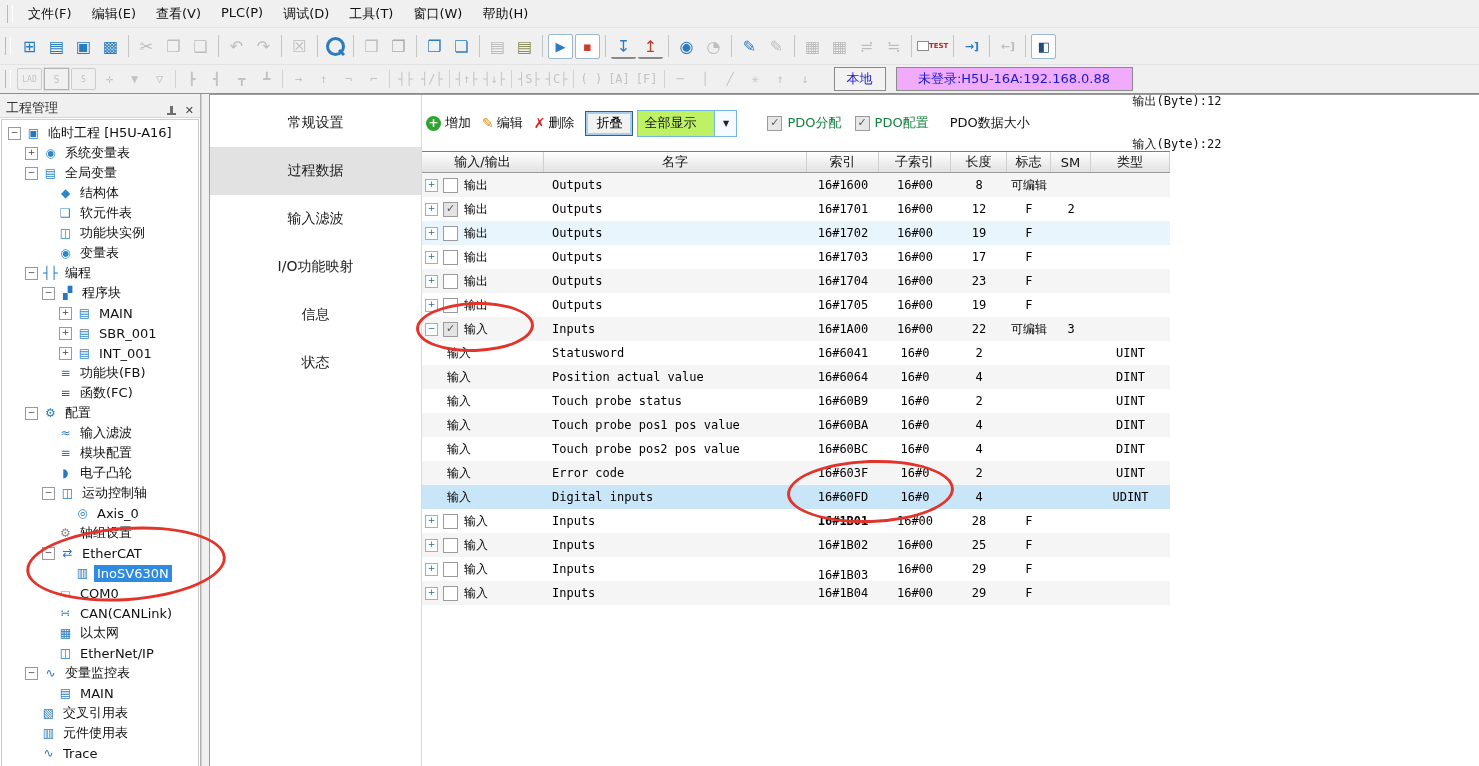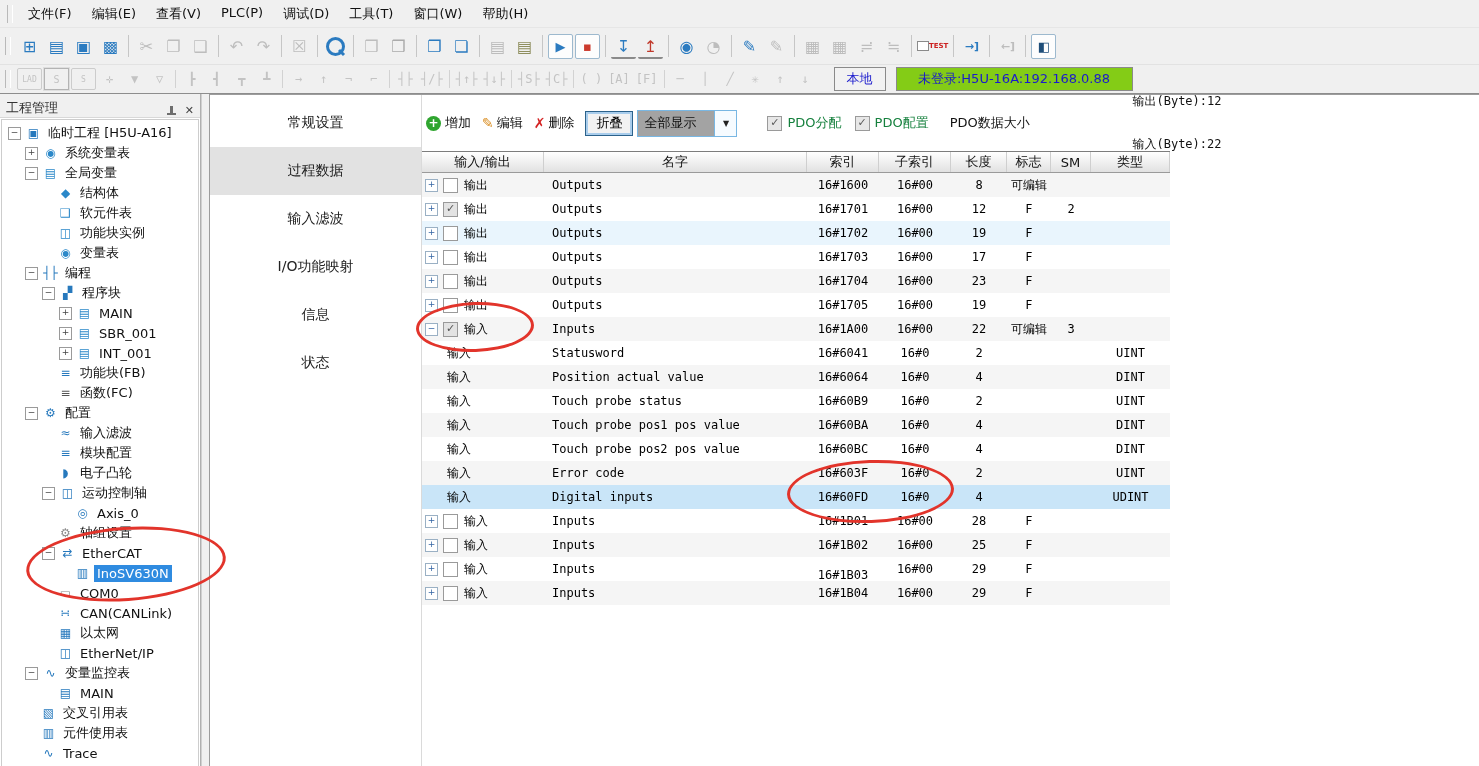--- a/index.html
+++ b/index.html
@@ -26,21 +26,21 @@
   .testico{display:flex;flex-direction:row;align-items:center;line-height:1;}
   .testico .plug{width:10px;height:8px;border:1px solid #8a8a8a;background:#fff;margin-bottom:1px;}
   .testico .tst{font-size:7px;color:#cc2222;font-weight:bold;letter-spacing:0;}
   .lbtn{min-width:19px;height:20px;padding:0 2px;display:flex;align-items:center;justify-content:center;
     color:#c3c3c3;font-size:12px;margin:0 1px;flex:none;white-space:pre;}
   .lbtn.b1{border:1px solid #cccccc;border-radius:2px;font-size:8px;}
   .lbtn.b2{border:1px solid #b3b3b3;outline:1px solid #dedede;font-size:10px;}
   .lsep{width:1px;height:18px;background:#d2d2d2;margin:0 3px;flex:none;}
   .local-btn{margin-left:16px;border:1px solid #8a8a8a;background:#f2f2f2;color:#1a1acd;font-size:13px;
     padding:2px 12px;font-family:"DejaVu Sans",sans-serif;flex:none;}
-  .conn-box{margin-left:10px;border:1px solid #8a8a8a;background:#84cc16;color:#1a1acd;font-size:13px;
+  .conn-box{margin-left:10px;border:1px solid #8a8a8a;background:#f0abfc;color:#1a1acd;font-size:13px;
     padding:2px 10px;width:215px;text-align:center;font-family:"DejaVu Sans",sans-serif;flex:none;}
   
   .bodyarea{display:flex;height:675px;}
   .proj{width:200px;background:#fff;border-right:1px solid #b0b0b0;display:flex;flex-direction:column;flex:none;}
   .proj-h{height:23px;display:flex;align-items:flex-end;padding:0 6px;background:#f0f0f0;
     border-bottom:1px solid #d8d8d8;font-size:13px;color:#333;flex:none;}
   .pin{position:relative;width:11px;height:11px;margin-left:auto;margin-right:8px;}
   .pin::before{content:"";position:absolute;left:4px;top:0;width:3px;height:7px;background:#6e6e6e;}
   .pin::after{content:"";position:absolute;left:1px;top:7px;width:9px;height:2px;background:#6e6e6e;}
   .closex{font-size:11px;color:#444;font-weight:bold;}
@@ -60,21 +60,21 @@
   .content{flex:1;min-width:0;}
   
   .ptb{height:56px;display:flex;align-items:center;padding-left:4px;font-size:13px;}
   .ptb-btn{display:flex;align-items:center;margin-right:11px;}
   .icon-add{width:15px;height:15px;border-radius:50%;background:#2fa52f;color:#fff;font-size:12px;
     line-height:15px;text-align:center;margin-right:4px;font-weight:bold;}
   .icon-edit{color:#d98c1f;font-size:14px;margin-right:3px;}
   .icon-del{color:#d42222;font-weight:bold;font-size:14px;margin-right:3px;}
   .collapse-btn{width:48px;height:25px;border:1px solid #2c628b;box-shadow:inset 0 0 0 2px #a9cdec;
     background:#f2f2f2;display:flex;align-items:center;justify-content:center;margin-right:4px;}
-  .dd{width:98px;height:25px;border:1px solid #79b7e3;background:#a3a3a3;display:flex;align-items:center;margin-right:30px;}
+  .dd{width:98px;height:25px;border:1px solid #79b7e3;background:#bef264;display:flex;align-items:center;margin-right:30px;}
   .dd .val{flex:1;padding-left:6px;}
   .dd .arrow{width:21px;height:100%;border-left:1px solid #79b7e3;display:flex;align-items:center;
     justify-content:center;color:#222;font-size:8px;background:#f6fbff;}
   .cbwrap{display:flex;align-items:center;margin-right:13px;}
   .cb{width:13px;height:13px;border:1px solid #9a9a9a;background:#e7e7e7;color:#5a5a5a;font-size:11px;
     line-height:12px;text-align:center;margin-right:5px;}
   .cb-label{color:#15803d;}
   .pdo-size{margin:0 16px 0 8px;}
   .bytes{font-size:12px;line-height:1.8;font-family:"DejaVu Sans Mono",monospace;white-space:pre;}
   
@@ -647,21 +647,21 @@
                 <div class="td" style="width: 40px;"></div>
                 <div class="td" style="width: 79px;">UDINT</div>
               </div>
               <div class="trow">
                 <div class="td c1" style="width: 122px;">
                   <span class="texp">+</span>
                   <span class="tcb"></span>
                   <span>输入</span>
                 </div>
                 <div class="td name" style="width: 263px;">Inputs</div>
-                <div class="td" style="width: 72px;">16#1B01</div>
+                <div class="td" style="width: 72px; font-weight: bold;">16#1B01</div>
                 <div class="td" style="width: 72px;">16#00</div>
                 <div class="td" style="width: 56px;">28</div>
                 <div class="td" style="width: 44px; font-family: &quot;DejaVu Sans&quot;, sans-serif;">F</div>
                 <div class="td" style="width: 40px;"></div>
                 <div class="td" style="width: 79px;"></div>
               </div>
               <div class="trow shade">
                 <div class="td c1" style="width: 122px;">
                   <span class="texp">+</span>
                   <span class="tcb"></span>

